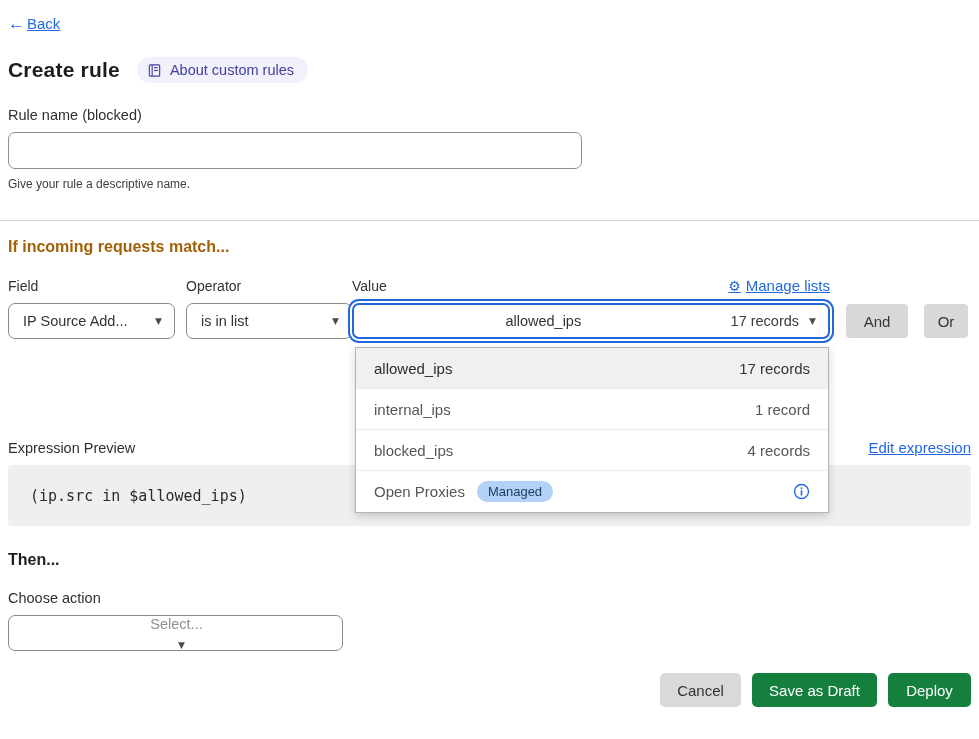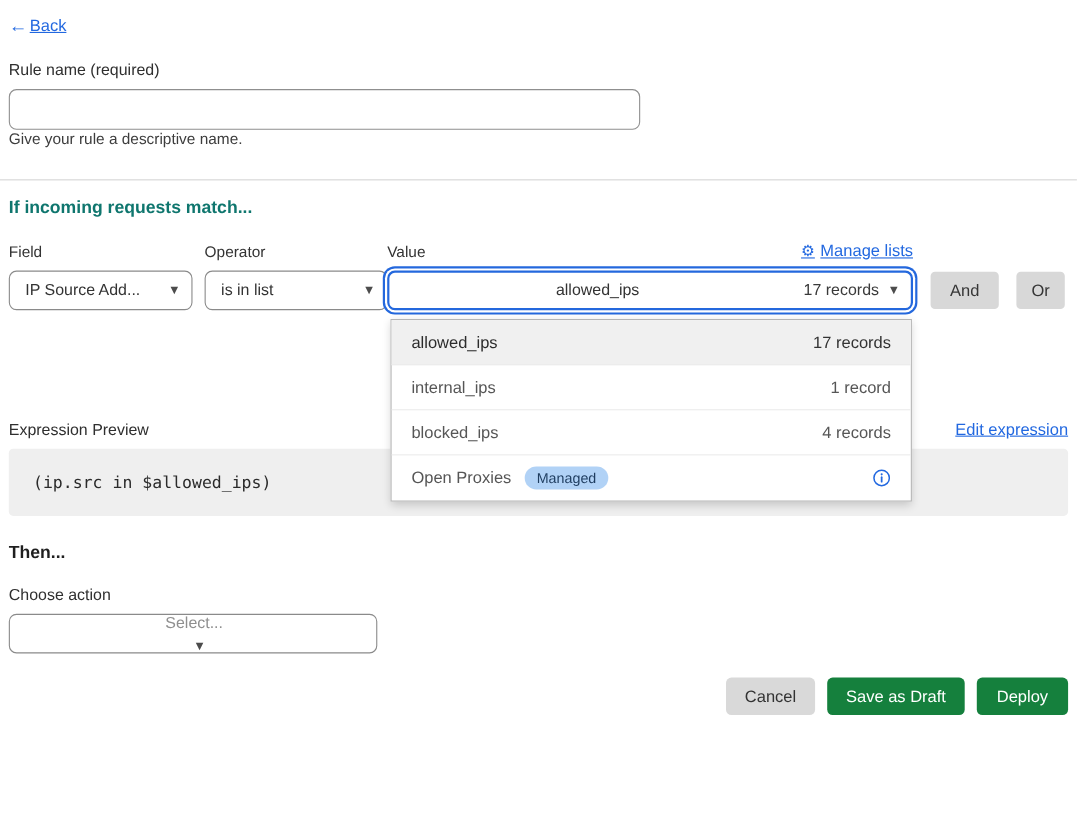--- a/index.html
+++ b/index.html
@@ -35,26 +35,26 @@
   .field-block { margin: 23px 8px 0 8px; }
   .field-label { font-size: 14.5px; color: #2f2f2f; }
   .rule-name-input {
     display: block; margin-top: 8px;
     width: 574px; height: 37px;
     border: 1px solid #8f8f8f; border-radius: 7px;
     font-size: 15px; padding: 0 12px; color: #2b2b2b;
     font-family: "Liberation Sans", sans-serif;
     outline: none; background: #fff;
   }
-  .helper-text { font-size: 14px; color: #3d3d3d; }
+  .helper-text { margin-top: 8px; font-size: 12px; color: #3d3d3d; }
 
   .divider { margin-top: 29px; border: none; border-top: 1px solid #d4d4d4; }
 
   
-  .section-heading { margin: 17px 0 0 8px; font-size: 16px; font-weight: bold; color: #0f766e; }
+  .section-heading { margin: 17px 0 0 8px; font-size: 16px; font-weight: bold; color: #a16207; }
 
   .match-row { display: flex; margin: 21px 8px 0 8px; align-items: flex-end; }
   .col { display: flex; flex-direction: column; }
   .col-label { font-size: 14px; color: #333; margin-bottom: 9px; }
   .col-field { width: 167px; }
   .col-operator { width: 166px; margin-left: 11px; }
   .col-value { width: 478px; position: relative; text-align: center; }
   .value-head { display: flex; justify-content: space-between; align-items: center; margin-bottom: 9px; }
   .manage-lists { display: inline-flex; align-items: center; gap: 5px; font-size: 15px; }
   .gear-icon { font-family: "DejaVu Sans", sans-serif; font-size: 14px; color: #2268e0; text-decoration: none; display: inline-block; }
@@ -134,23 +134,37 @@
 </head>
 <body>
 
 <div class="page">
 
   <div class="back-row">
     <span class="back-arrow">←</span>
     <a class="link">Back</a>
   </div>
 
+  <div class="header-row">
+    <h1 class="page-title">Create rule</h1>
+    <span class="about-badge">
+      <span class="book-icon">
+        <svg width="15" height="15" viewBox="0 0 16 16" fill="none" stroke="#41419e" stroke-width="1.2">
+          <rect x="2.5" y="2" width="11" height="12" rx="1"></rect>
+          <line x1="5.5" y1="2" x2="5.5" y2="14"></line>
+          <line x1="7.5" y1="5" x2="11.5" y2="5"></line>
+          <line x1="7.5" y1="8" x2="11.5" y2="8"></line>
+        </svg>
+      </span>
+      <span>About custom rules</span>
+    </span>
+  </div>
 
   <div class="field-block">
-    <label class="field-label">Rule name (required)</label>
+    <label class="field-label">Rule name (blocked)</label>
     <input class="rule-name-input" type="text" value="" style="">
     <div class="helper-text">Give your rule a descriptive name.</div>
   </div>
 
   <hr class="divider">
 
   <div class="section-heading">If incoming requests match...</div>
 
   <div class="match-row">
 

